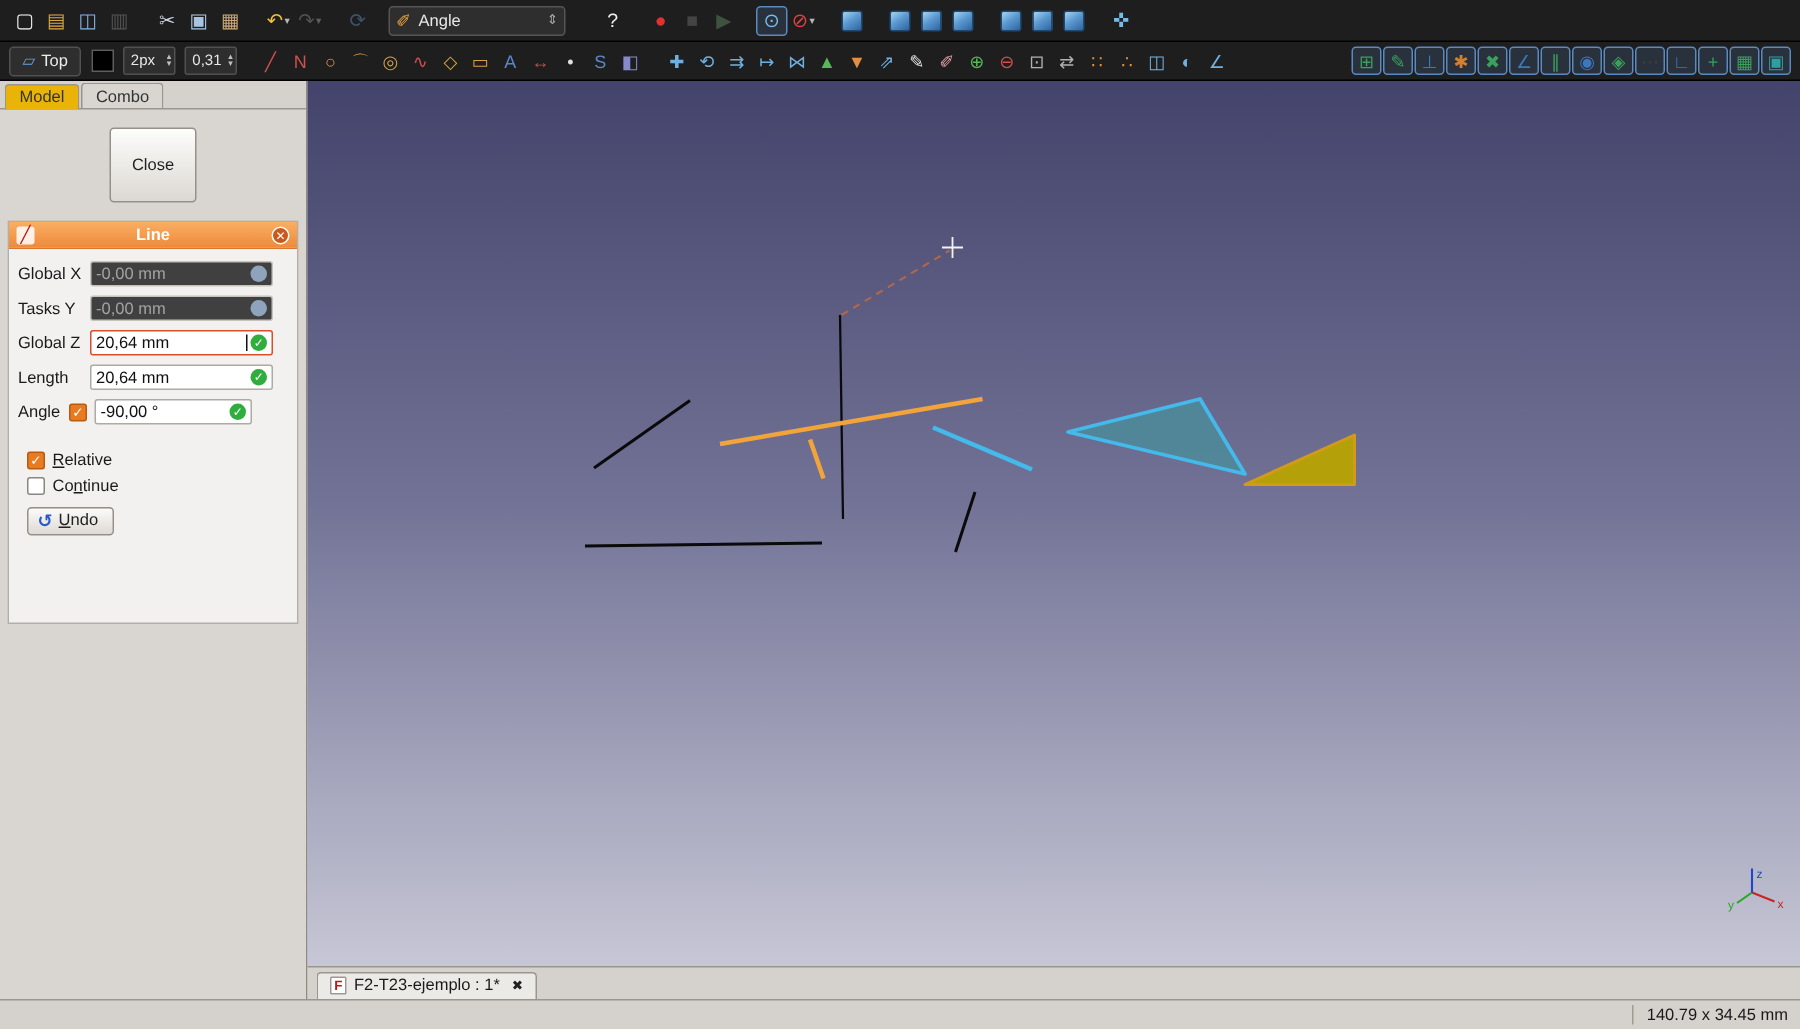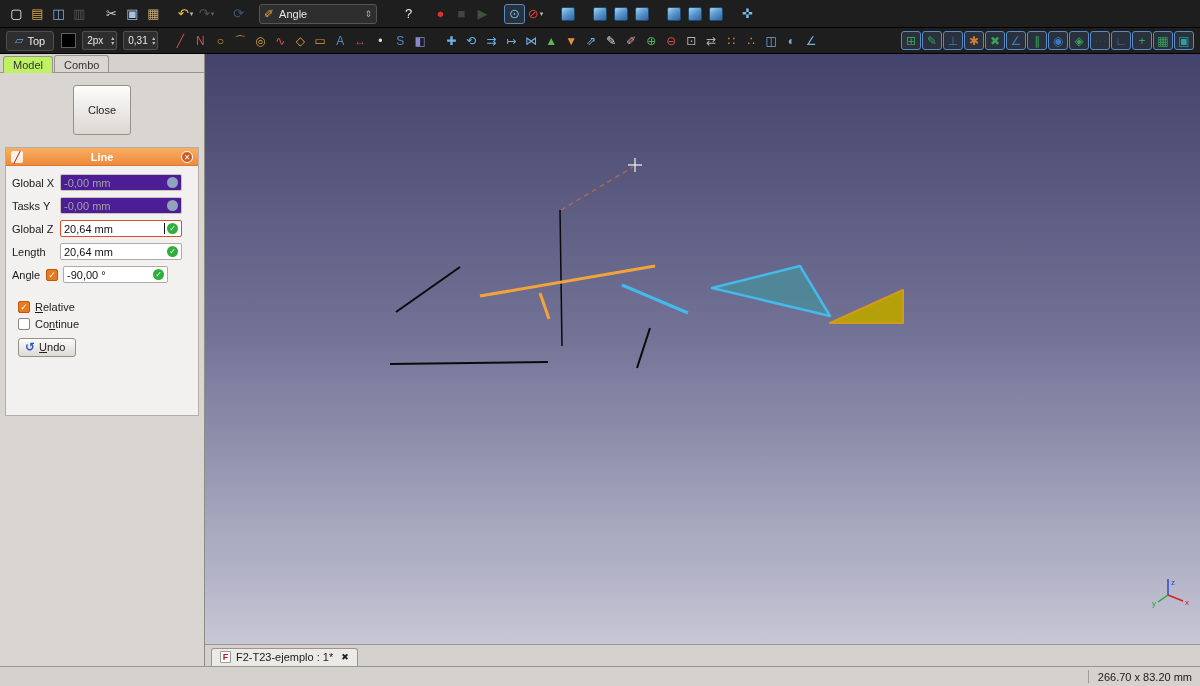--- a/index.html
+++ b/index.html
@@ -49,21 +49,21 @@
   
   #main { flex:1; display:flex; min-height:0; }
 
   
   #combo-view { width:205px; background:#d5d1cc; border-right:1px solid #8f8b85;
     display:flex; flex-direction:column; }
   #cv-header { height:17px; display:flex; align-items:center; justify-content:space-between;
     padding:0 5px; font-size:11px; color:#2c2c2c; }
   #cv-float { width:9px; height:9px; border:1px solid #6a6a6a; background:#c5c1bc; display:inline-block; }
   #cv-tabs { display:flex; padding-left:3px; margin-top:1px; }
-  .tab { font-size:11px; padding:2px 9px 1px; background:#bef264; border:1px solid #9a968f;
+  .tab { font-size:11px; padding:2px 9px 1px; background:#eab308; border:1px solid #9a968f;
     border-bottom:none; border-radius:3px 3px 0 0; color:#333; margin-right:1px; position:relative; top:1px; }
   .tab.active { background:#d9d5d0; padding-top:3px; top:0; z-index:2; }
   #cv-body { flex:1; border-top:1px solid #9a968f; background:#d9d5d0; padding-top:10px; }
   #close-btn { display:block; margin:2px auto 12px; padding:18px 14px; font-size:11px;
     font-family:inherit; color:#222; background:linear-gradient(#fdfdfc,#dcd8d2);
     border:1px solid #95918a; border-radius:3px; }
 
   
   #task-box { margin:0 5px; border:1px solid #b3afa8; background:#f2f1ef; padding-bottom:58px; }
   #task-header { height:18px; display:flex; align-items:center; gap:5px; padding:0 5px;
@@ -77,21 +77,21 @@
     font-weight:bold; color:#fff; background:#c85a1e; border:1px solid #fff; border-radius:50%; }
 
   #task-fields { padding:8px 6px 12px; }
   .frow { display:flex; align-items:center; margin-bottom:6px; }
   .flabel { width:48px; font-size:11px; color:#1a1a1a; flex:none; }
   .flabel.short { width:34px; }
   .finput { flex:none; width:122px; height:17px; background:#fff; border:1px solid #aeaaa4;
     border-radius:2px; display:flex; align-items:center; padding:0 3px; }
   .finput.narrow { width:105px; }
   .finput .fval { flex:1; font-size:11px; color:#111; white-space:nowrap; overflow:hidden; }
-  .finput.disabled { background:#4c1d95; border-color:#c6c2bc; }
+  .finput.disabled { background:#404040; border-color:#c6c2bc; }
   .finput.disabled .fval { color:#a2a2a2; }
   .finput.focused { border:1px solid #d84f28; }
   .caret { width:1px; height:11px; background:#111; margin-right:2px; flex:none; }
   .status { width:11px; height:11px; border-radius:50%; flex:none; font-size:8px; line-height:11px;
     text-align:center; color:#fff; }
   .status.check { background:#2fae3e; }
   .status.dot { background:#8fa3bc; }
 
   .cb { width:12px; height:12px; border:1px solid #8a8680; border-radius:2px; background:#fff;
     font-size:9px; line-height:11px; text-align:center; color:#fff; flex:none; }
@@ -485,16 +485,16 @@
           <span class="tab-close">✖</span>
         </div>
       </div>
     </div>
 
   </div>
 
   <div id="statusbar">
     <div class="flex-sp"></div>
     <span class="sb-sep"></span>
-    <span id="sb-dims">266.70 x 83.20 mm</span>
+    <span id="sb-dims">140.79 x 34.45 mm</span>
   </div>
 
 </div>
 
 </body></html>

